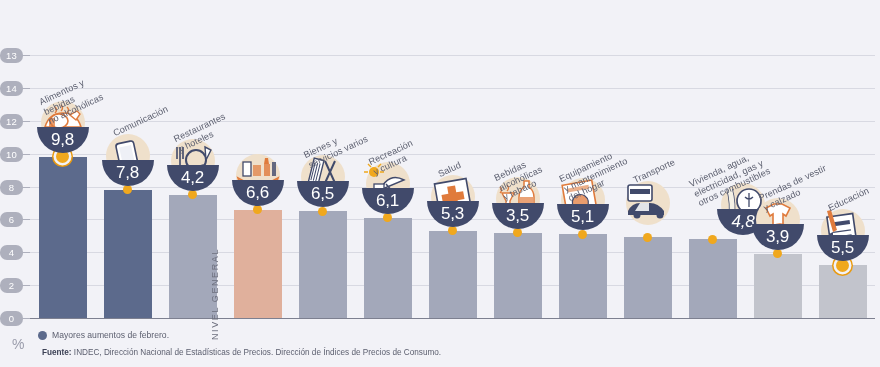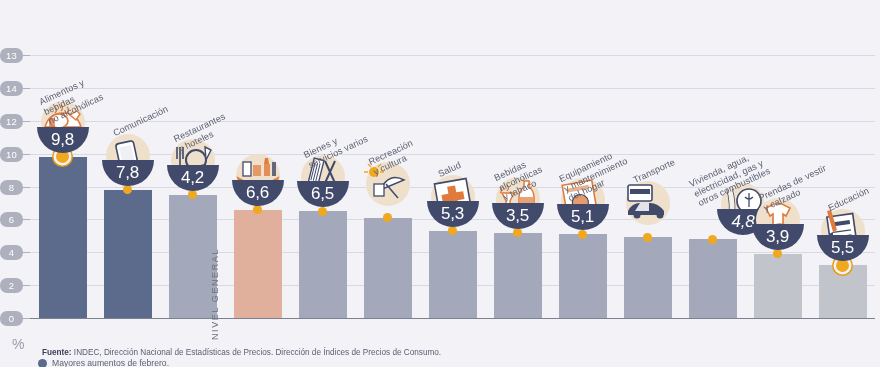--- a/index.html
+++ b/index.html
@@ -258,20 +258,21 @@
         <div class="med-top"></div>
         <div style="position: absolute; inset: 0px;">
           <svg class="med-icon" viewBox="0 0 52 52">
             <circle cx="12" cy="10" r="5" fill="#f0a81e"></circle>
         <path d="M9 5 l-3-3 M16 5 l3-3 M6 10 h-4 M18 10 h4" stroke="#f0a81e" stroke-width="1.4"></path>
         <path d="M18 28 q9-18 24-10 z" fill="#ffffff" stroke="#414a6b" stroke-width="1.5"></path>
         <path d="M24 22 l12 14" stroke="#414a6b" stroke-width="1.5"></path>
         <rect x="12" y="22" width="10" height="12" fill="#ffffff" stroke="#414a6b" stroke-width="1.3"></rect>
           </svg>
         </div>
+        <div class="med-bottom">6,1</div>
       </div>
       <div class="catlabel" style="left: 345.5px; top: 100.731px;">Recreación
 y cultura</div>
       <div class="bar" style="left: 398.5px; width: 48px; height: 87.1187px; background: rgb(163, 168, 186);">
         <div class="dot"></div>
       </div>
       <div class="medallion" style="left: 396.5px; top: 119.881px;">
         <div class="med-top"></div>
         <div style="position: absolute; inset: 0px;">
           <svg class="med-icon" viewBox="0 0 52 52">
@@ -389,21 +390,21 @@
             </g>
         <path d="M10 2 l4-1 6 20 -4 2z" fill="#e07b3c"></path>
             <path d="M16 23 l-4 2 0 4 4-2z" fill="#414a6b"></path>
           </svg>
         </div>
         <div class="med-bottom">5,5</div>
       </div>
       <div class="catlabel" style="left: 800.5px; top: 148.4px;">Educación</div>
     </div>
 
-  <div class="legend" id="legend-left" style="left:38px;top:330px;margin-top:28px;">
+  <div class="legend" id="legend-left" style="left:38px;top:330px;">
     <span class="swatch" id="sw-left" style="background: rgb(92, 106, 140);"></span>
     <span>Mayores aumentos de febrero.</span>
   </div>
 
   <div class="source">
     <b>Fuente:</b><span> INDEC, Dirección Nacional de Estadísticas de Precios. Dirección de Índices de Precios de Consumo.</span>
   </div>
 
 </div>
 

